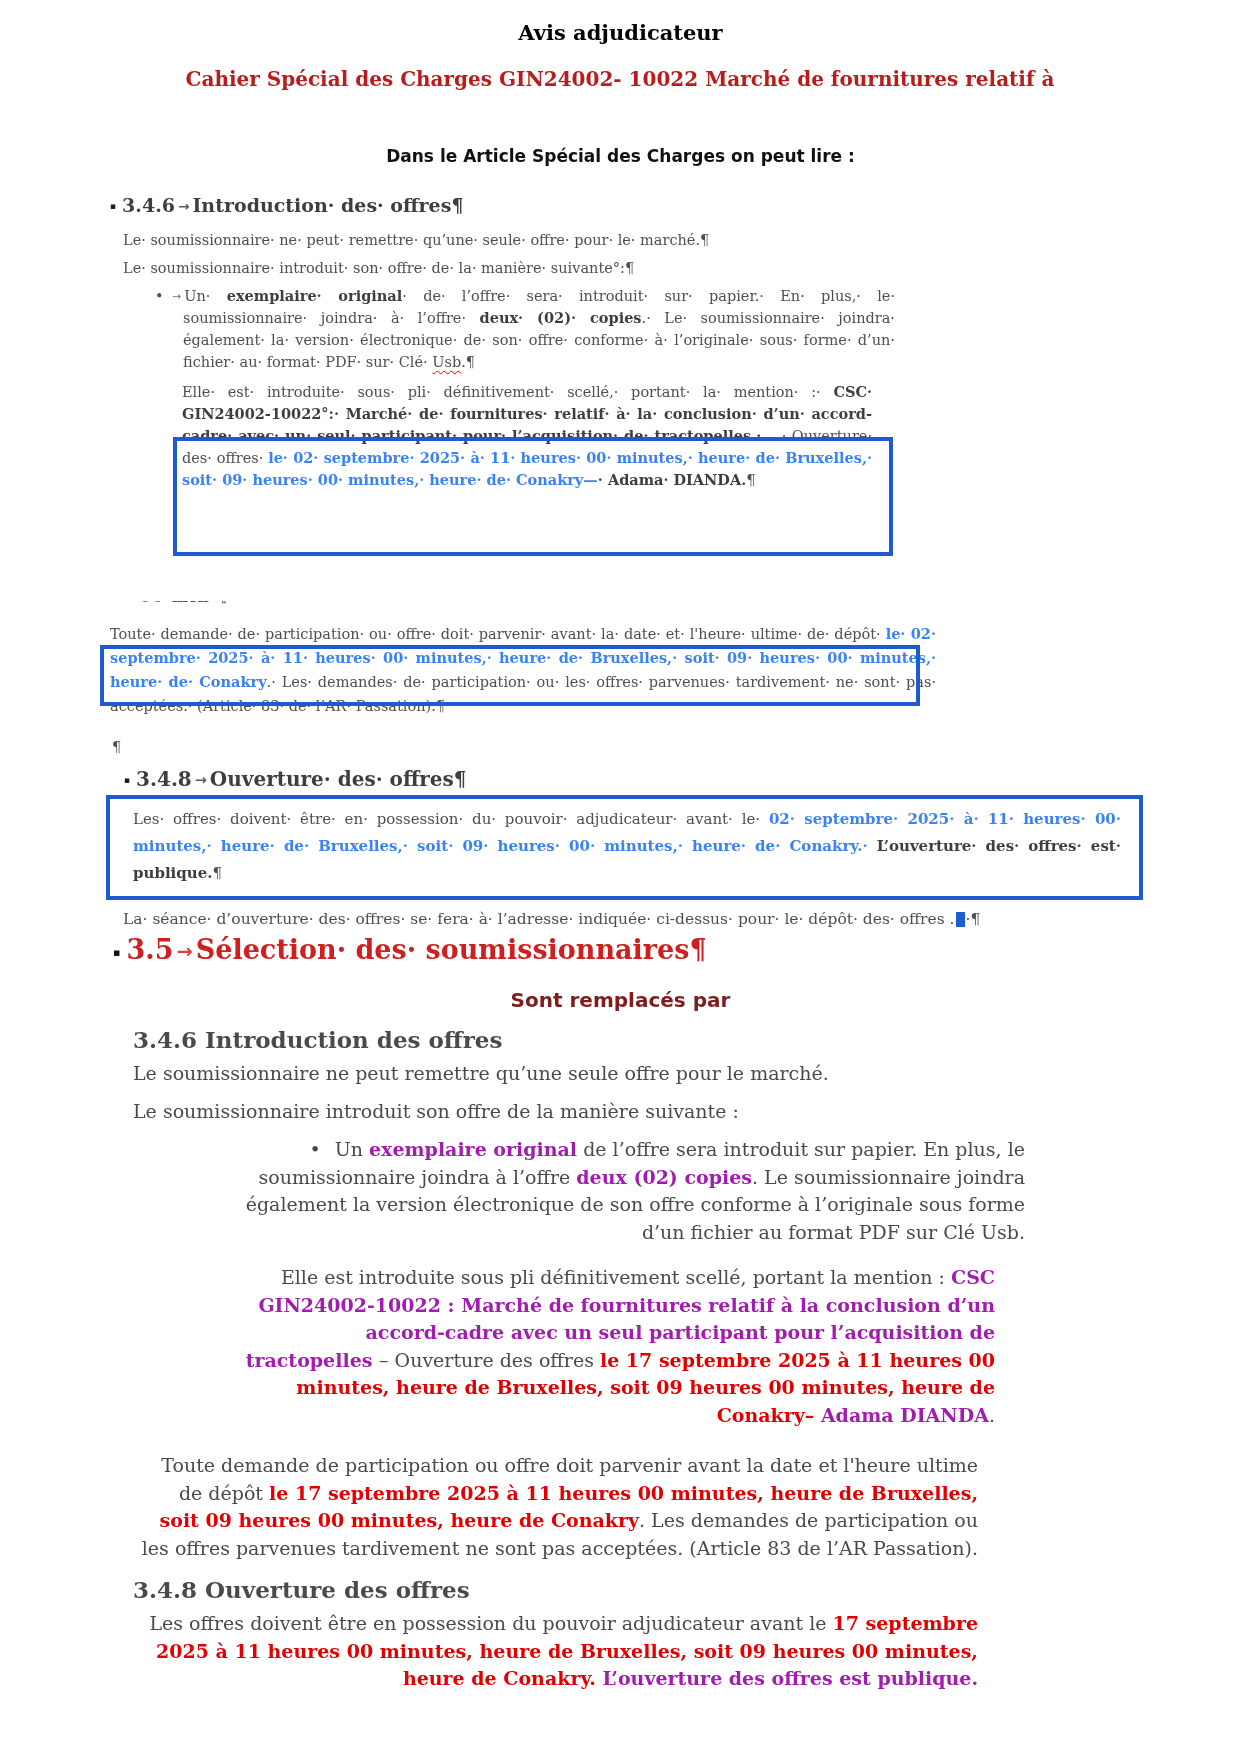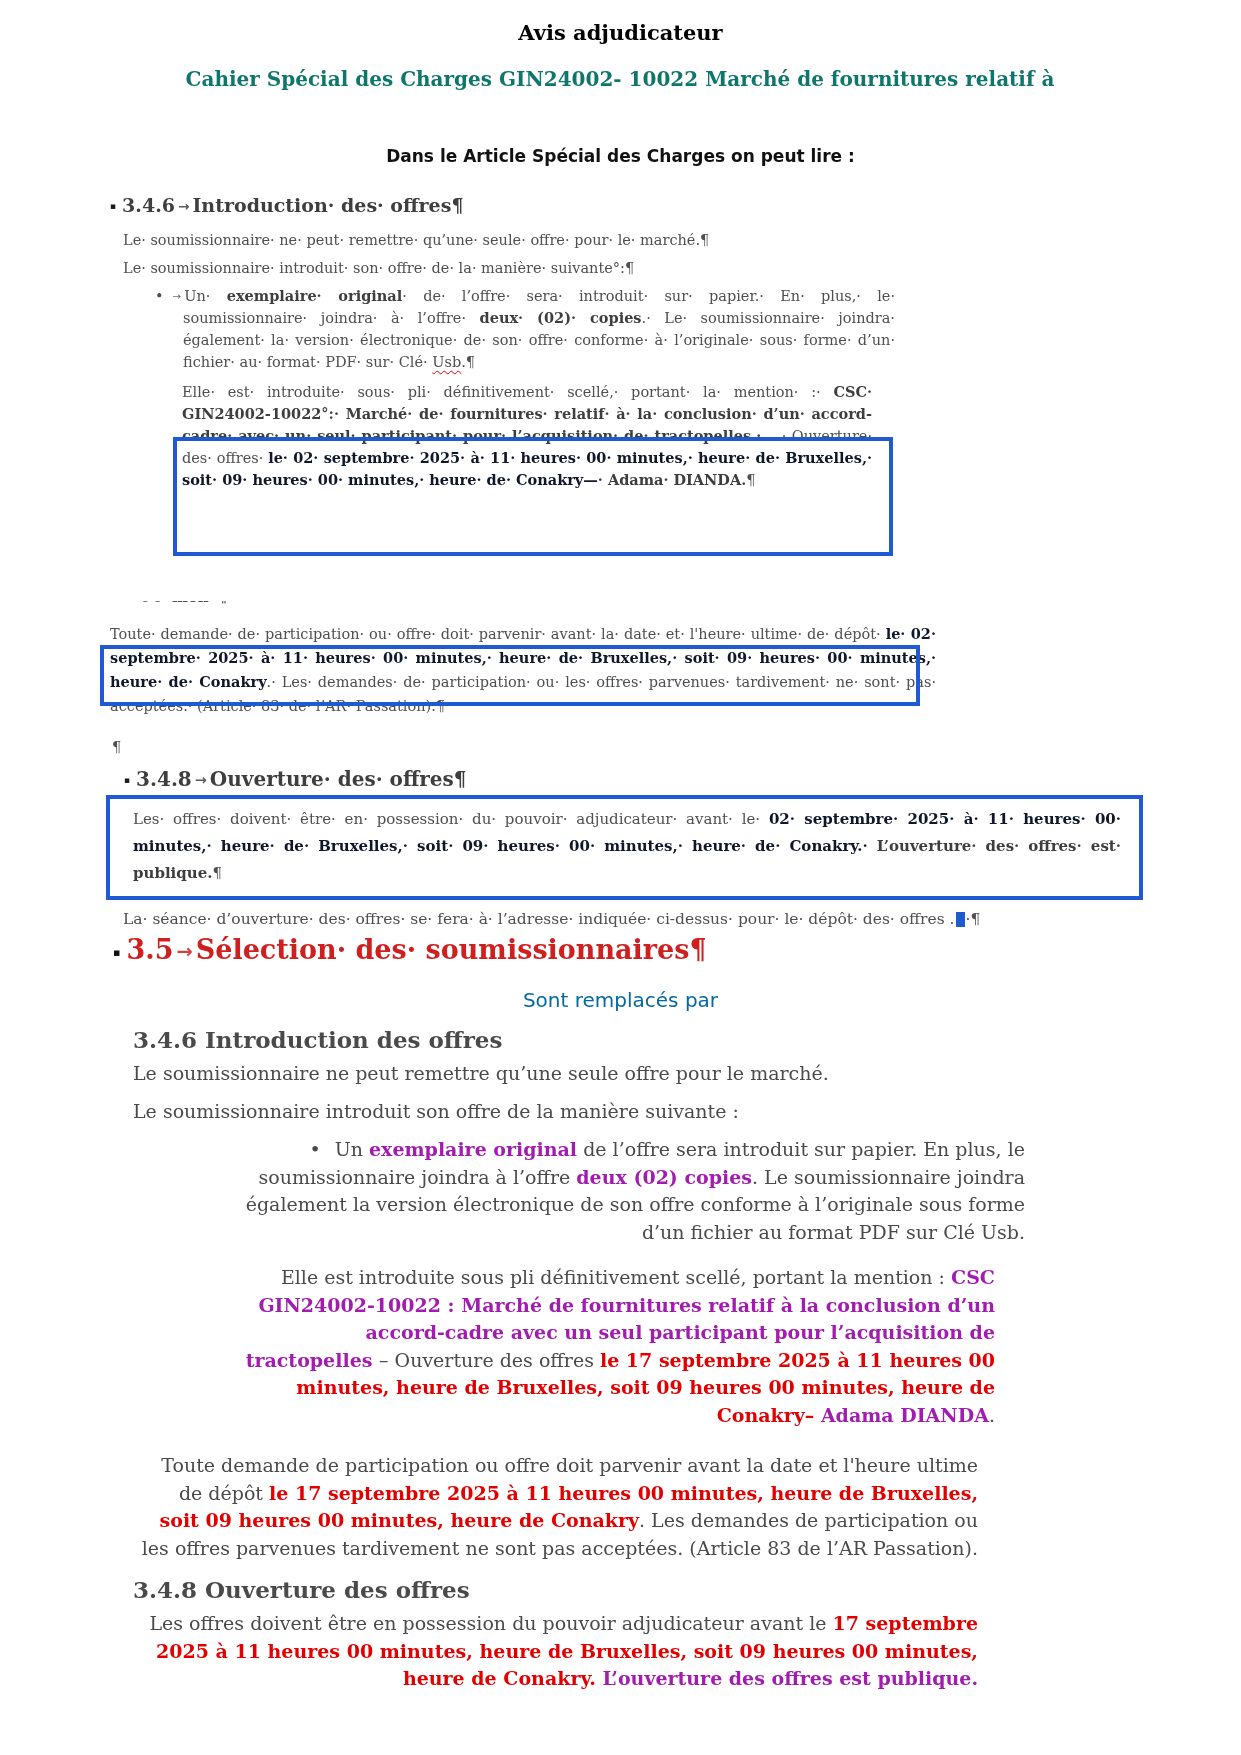--- a/index.html
+++ b/index.html
@@ -2,31 +2,31 @@
 <html><head>
 <meta charset="utf-8">
 <style>
   html,body{margin:0;padding:0;background:#ffffff;}
   body{width:1241px;height:1755px;position:relative;font-family:"DejaVu Serif","Liberation Serif",serif;}
   .abs{position:absolute;}
   .center{width:1241px;text-align:center;left:0;}
   .sans{font-family:"DejaVu Sans","Liberation Sans",sans-serif;}
   
   .doc-title{top:20px;font-size:21px;font-weight:bold;color:#000;}
-  .doc-subtitle{top:64px;left:90px;width:1060px;text-align:center;font-size:20px;line-height:31px;font-weight:bold;color:#0f766e;}
+  .doc-subtitle{top:64px;left:90px;width:1060px;text-align:center;font-size:20px;line-height:31px;font-weight:bold;color:#b91c1c;}
   .doc-subtitle span{display:block;}
   .doc-lead{top:146px;font-size:17px;font-weight:bold;color:#111;}
-  .doc-replaced{top:988px;font-size:20px;font-weight:normal;color:#0369a1;}
+  .doc-replaced{top:988px;font-size:20px;font-weight:bold;color:#7f1d1d;}
   
   .up{color:#4f4f4f;font-size:14.5px;line-height:22px;}
   .uph{font-weight:bold;color:#3e3e3e;}
   .h-mark{font-size:9px;vertical-align:3px;color:#1a1a1a;margin-right:6px;}
   .tab{font-family:"DejaVu Sans","Liberation Sans",sans-serif;font-size:0.72em;vertical-align:1px;margin:0 3px;opacity:.85;}
   .b{font-weight:bold;color:#3e3e3e;}
-  .r{font-weight:bold;color:#0f172a;}
+  .r{font-weight:bold;color:#3b82f6;}
   .jc{text-align:justify;}
   .hang{padding-left:28px;text-indent:-28px;}
   .bmark{margin-right:6px;}
   .sp{text-decoration-line:underline;text-decoration-style:wavy;text-decoration-color:#e20000;text-decoration-thickness:1px;text-underline-offset:3px;}
   .bluebox{position:absolute;border:4px solid #1f5ad2;z-index:6;background:transparent;}
   .caret{display:inline-block;width:9px;height:15px;background:#1f5ad2;vertical-align:-3px;margin-left:2px;}
   .clip-frag{position:absolute;height:11px;overflow:hidden;}
   .clip-frag span{display:block;margin-top:-13px;font-weight:bold;font-size:15px;color:#4f4f4f;letter-spacing:2px;}
   .h35{font-size:27px;font-weight:bold;color:#cf1f1f;}
   .h35 .h-mark{font-size:11px;color:#111;}

